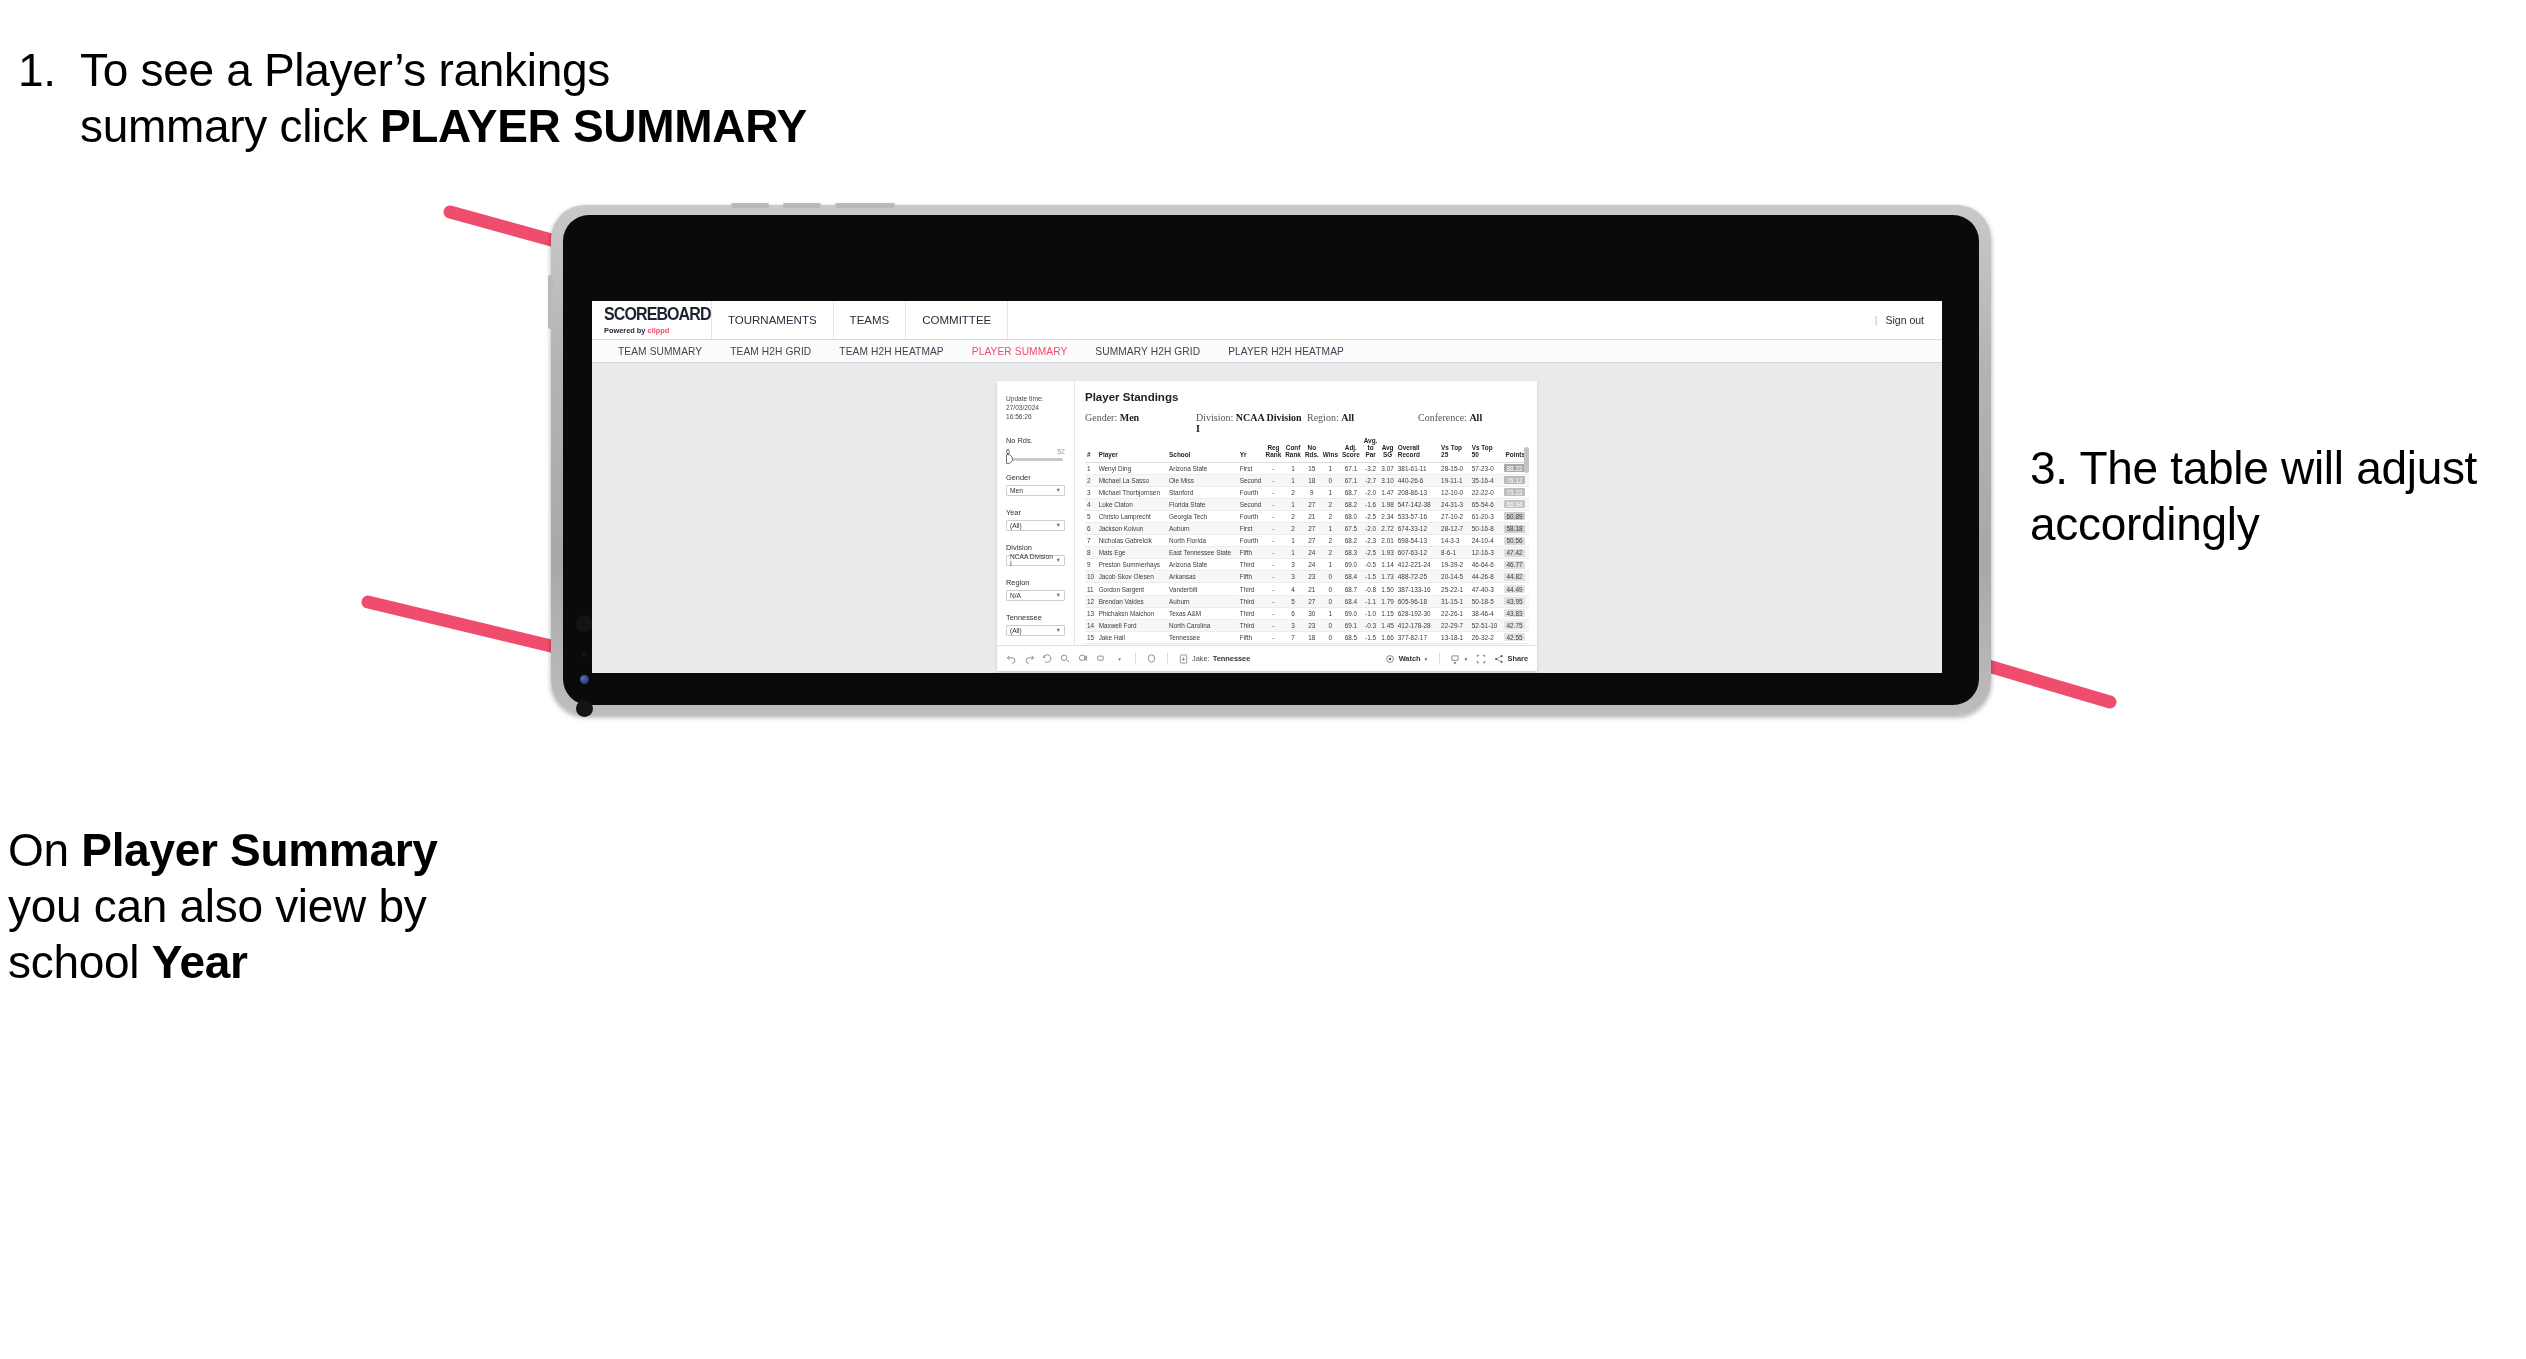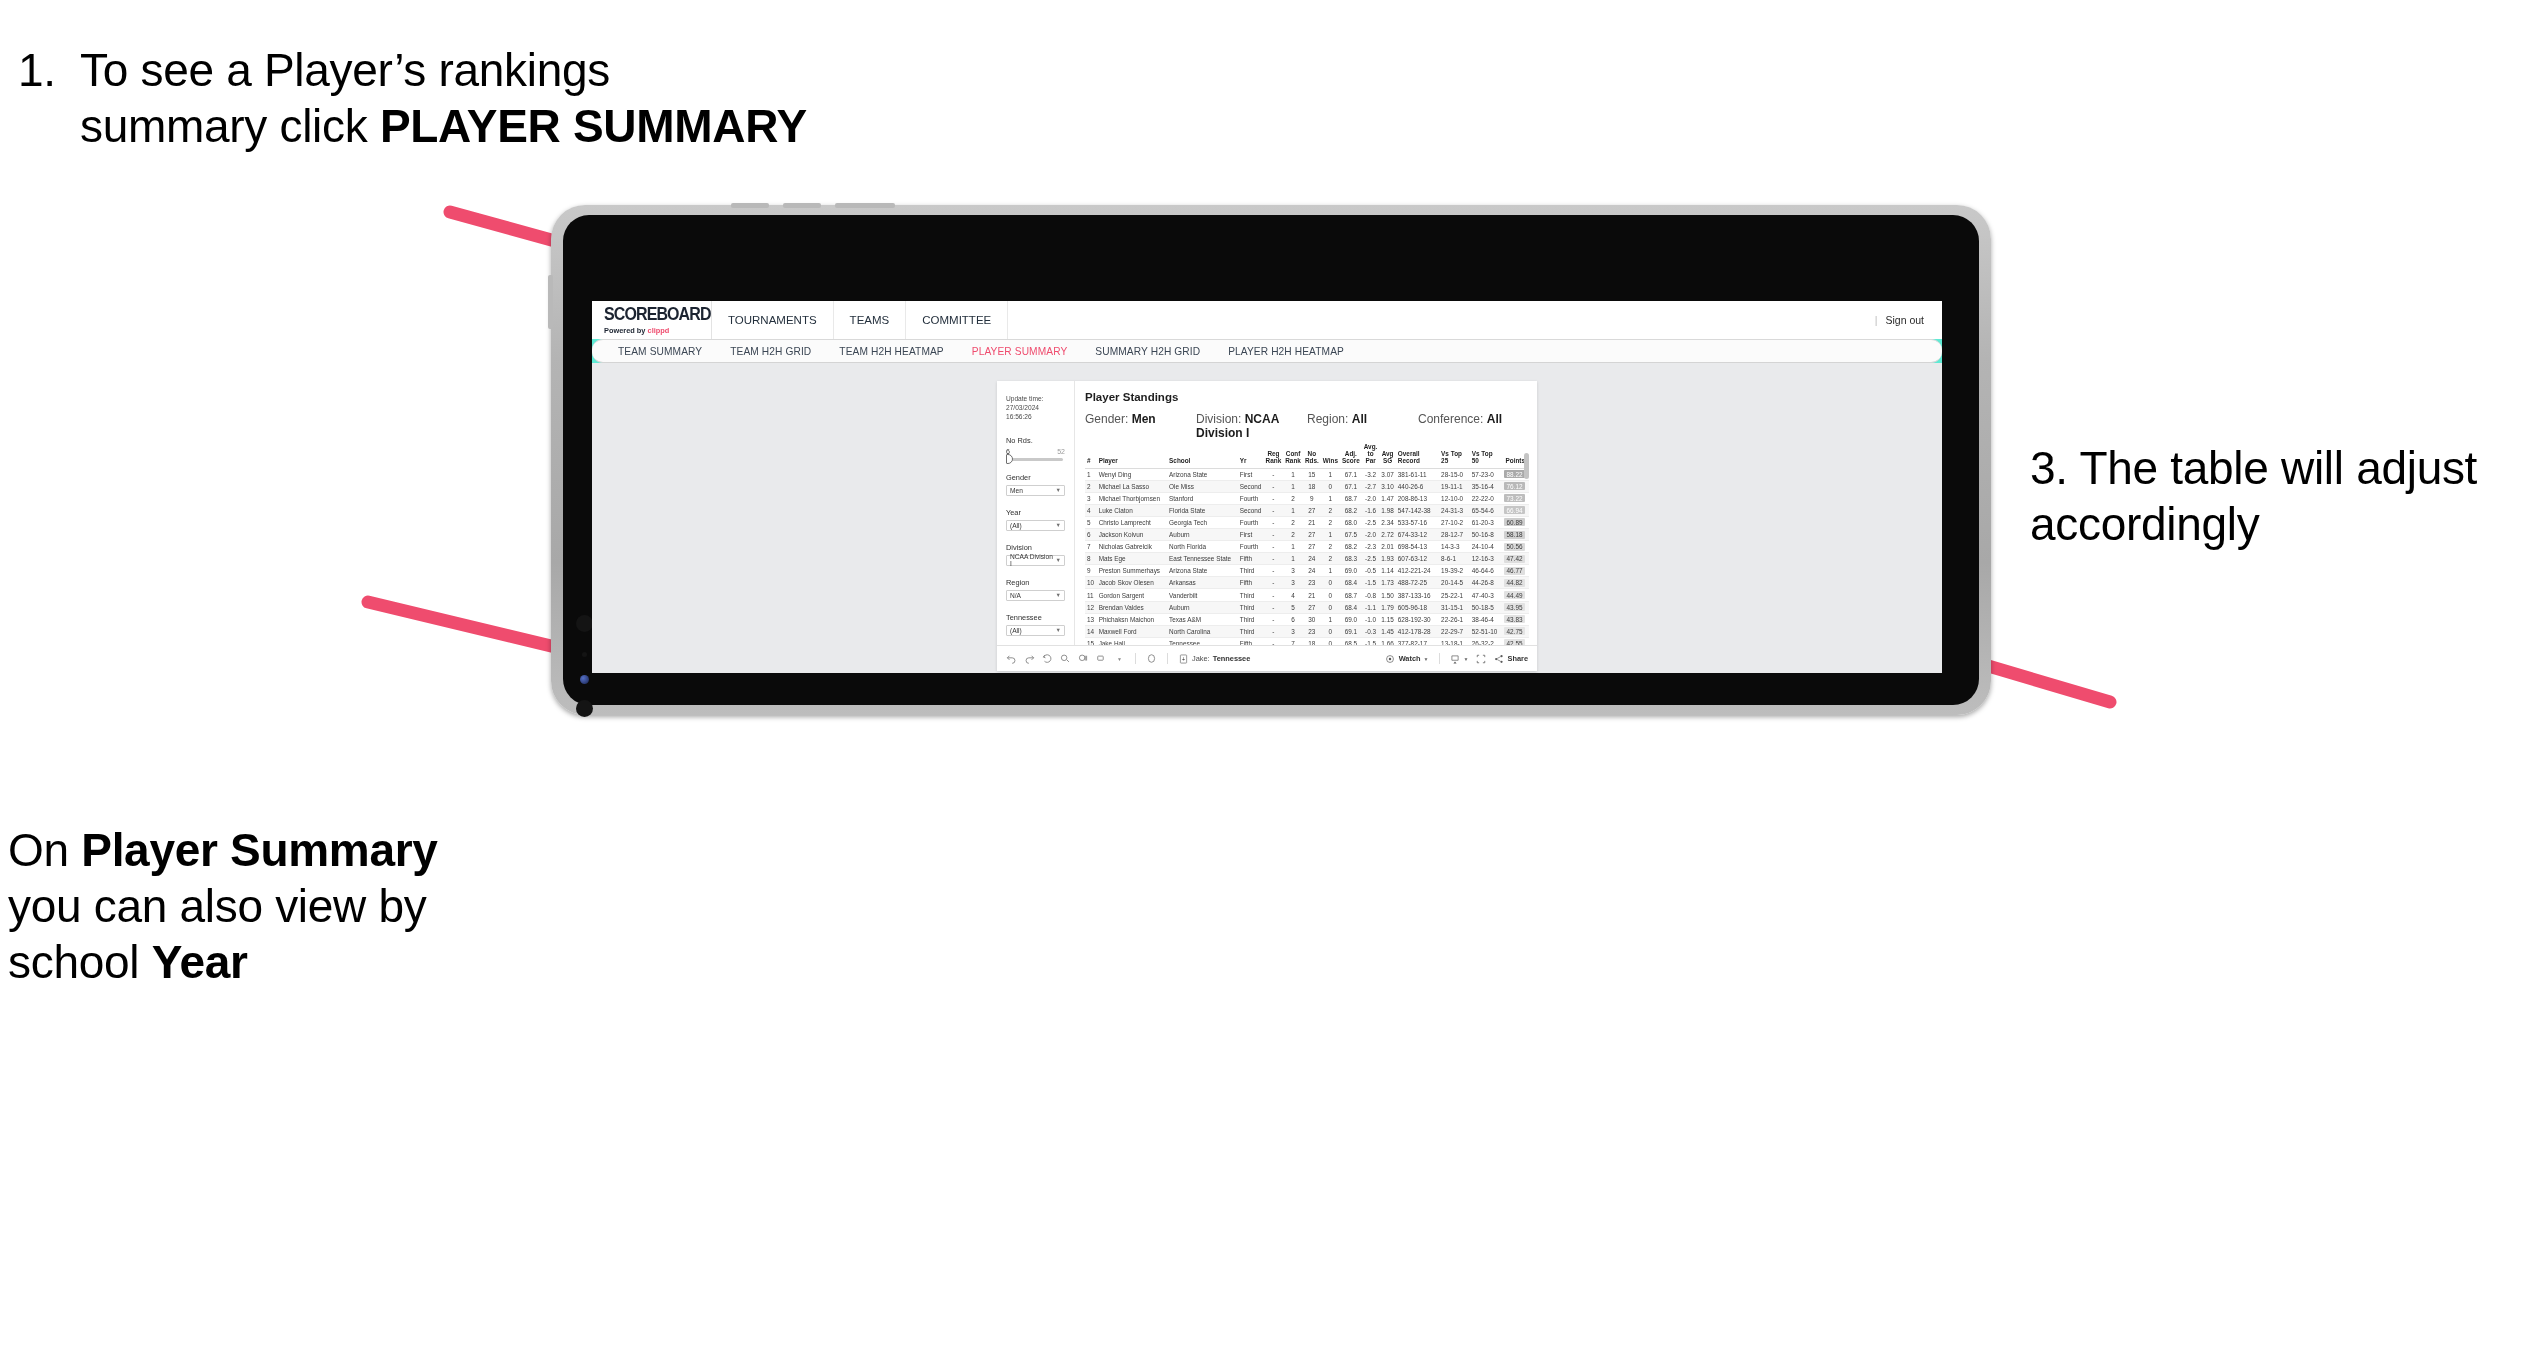--- a/index.html
+++ b/index.html
@@ -62,21 +62,21 @@
   #logo-sub { font-size: 7.4px; color:#1c2431; margin-top: 3.5px; font-weight:600; }
   #logo-sub .brand { color: #ef4c6e; font-weight: 700; }
   .topnav-item { display:flex; align-items:center; padding: 0 16px; font-size: 11.5px;
     color:#24303d; border-right: 1px solid #e9e9e9; white-space: nowrap; }
   #topnav-spacer { flex: 1; border-right: none; }
   #topnav-right { display:flex; align-items:center; gap:8px; padding-right:18px; font-size:10.5px; color:#2a2a2a; }
   #topnav-right .sep { color:#bdbdbd; }
 
   
   #subnav { height: 24px; background:#fbfbfb; border-top: 1px solid #d9d9d9;
-    border-bottom: 1px solid #d4d4d4; display:flex; align-items:center; padding-left: 12px; gap: 0; border-radius: 11px; }
+    border-bottom: 1px solid #d4d4d4; display:flex; align-items:center; padding-left: 12px; gap: 0; }
   .subnav-item { font-size: 10.2px; color:#3b4654; padding: 0 14px; white-space:nowrap; letter-spacing:.1px; }
   .subnav-item.active { color:#ef4c6e; }
 
   
   #content { position:relative; height: 310px; background:#e9eaec; padding-top: 18px; }
   #dash {
     margin: 0 auto; width: 540px; background:#fff;
     box-shadow: 0 1px 3px rgba(0,0,0,.14);
     display:flex; flex-direction:column; height: 290px;
   }
@@ -94,21 +94,21 @@
   #slider-row { display:flex; justify-content:space-between; font-size:7px; color:#333; margin-bottom:2px; }
   #slider-row .maxv { color:#9a9a9a; }
   #slider-track { position: relative; height: 3px; background:#c9c9c9; border-radius:2px; margin: 3px 2px 0 2px; }
   #slider-handle { position:absolute; left:-2px; top:-3.5px; width:7px; height:10px;
     background:#fff; border:1px solid #6e6e6e; border-radius: 1px 5px 5px 1px; }
   #update-time { font-size:6.6px; color:#4a4a4a; line-height:1.35; margin-bottom:14px; }
 
   
   #panel { flex: 1; min-width:0; display:flex; flex-direction:column; padding: 10px 8px 0 10px; }
   #panel-title { font-size: 11.5px; font-weight: 700; color:#1e1e1e; margin-bottom: 9px; }
-  #panel-filters { display:flex; font-size: 12px; color:#555; margin-bottom: 3px; }
+  #panel-filters { display:flex; font-size: 10px; color:#555; margin-bottom: 3px; font-family: Liberation Serif, serif; }
   #panel-filters > div { width: 25%; }
   #panel-filters b { color:#1c1c1c; font-weight:700; }
 
   
   #tbl-wrap { flex:1; min-height:0; overflow:hidden; position:relative; }
   table { border-collapse: collapse; width: 100%; font-size: 6.4px; color:#3a3a3a; }
   thead th { font-weight: 700; color:#1f1f1f; font-size:6.4px; text-align:left;
     padding: 0 2px 3px 2px; vertical-align: bottom; line-height:1.12; border-bottom:1px solid #dcdcdc; }
   tbody td { padding: 1.55px 2px; border-bottom: 1px solid #ededed; white-space:nowrap; }
   tbody tr:nth-child(even) { background: #f7f7f7; }

